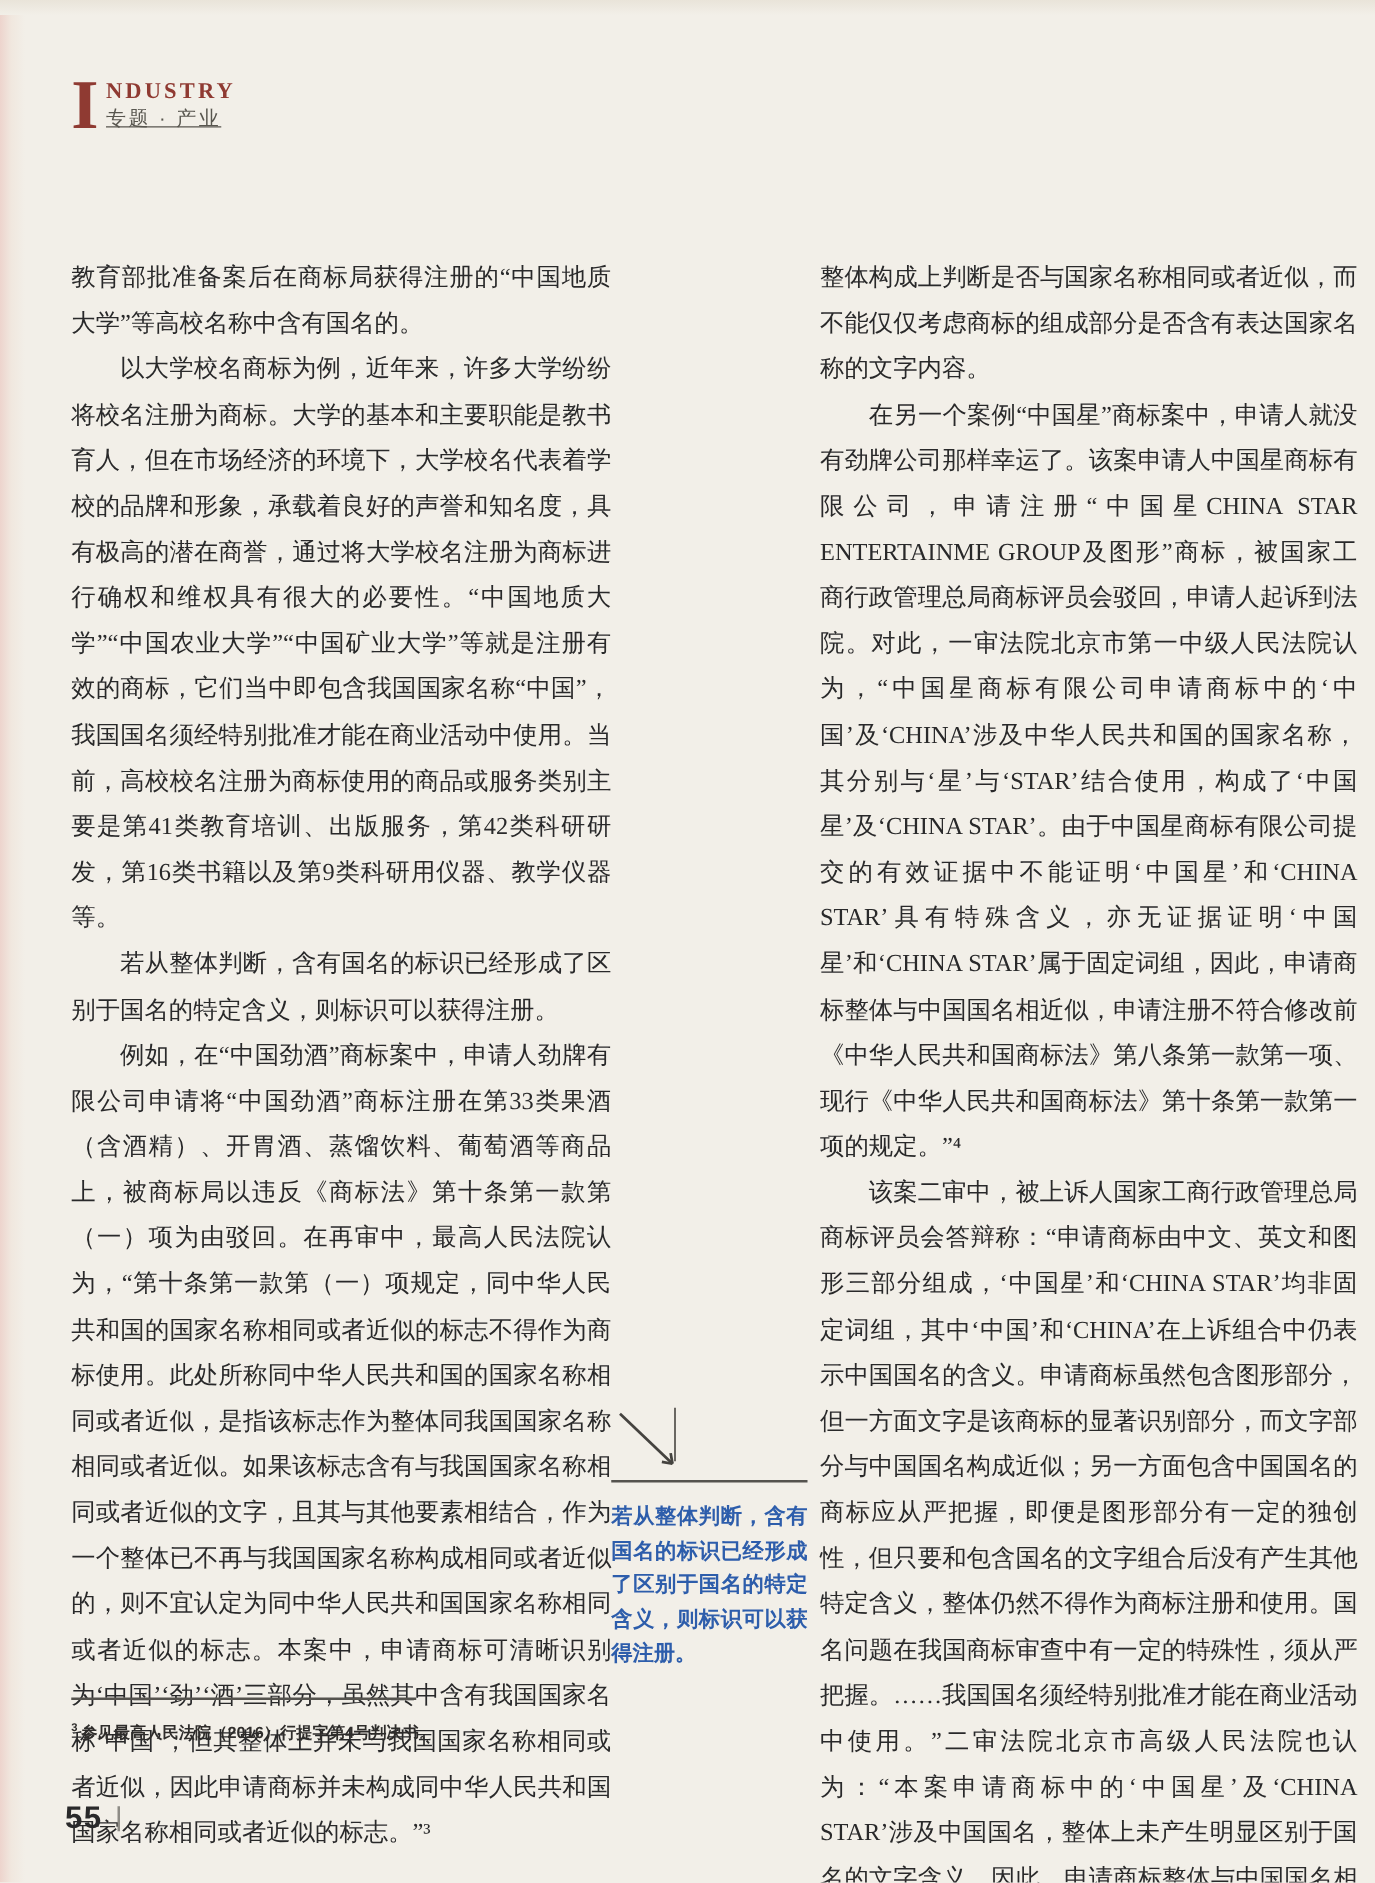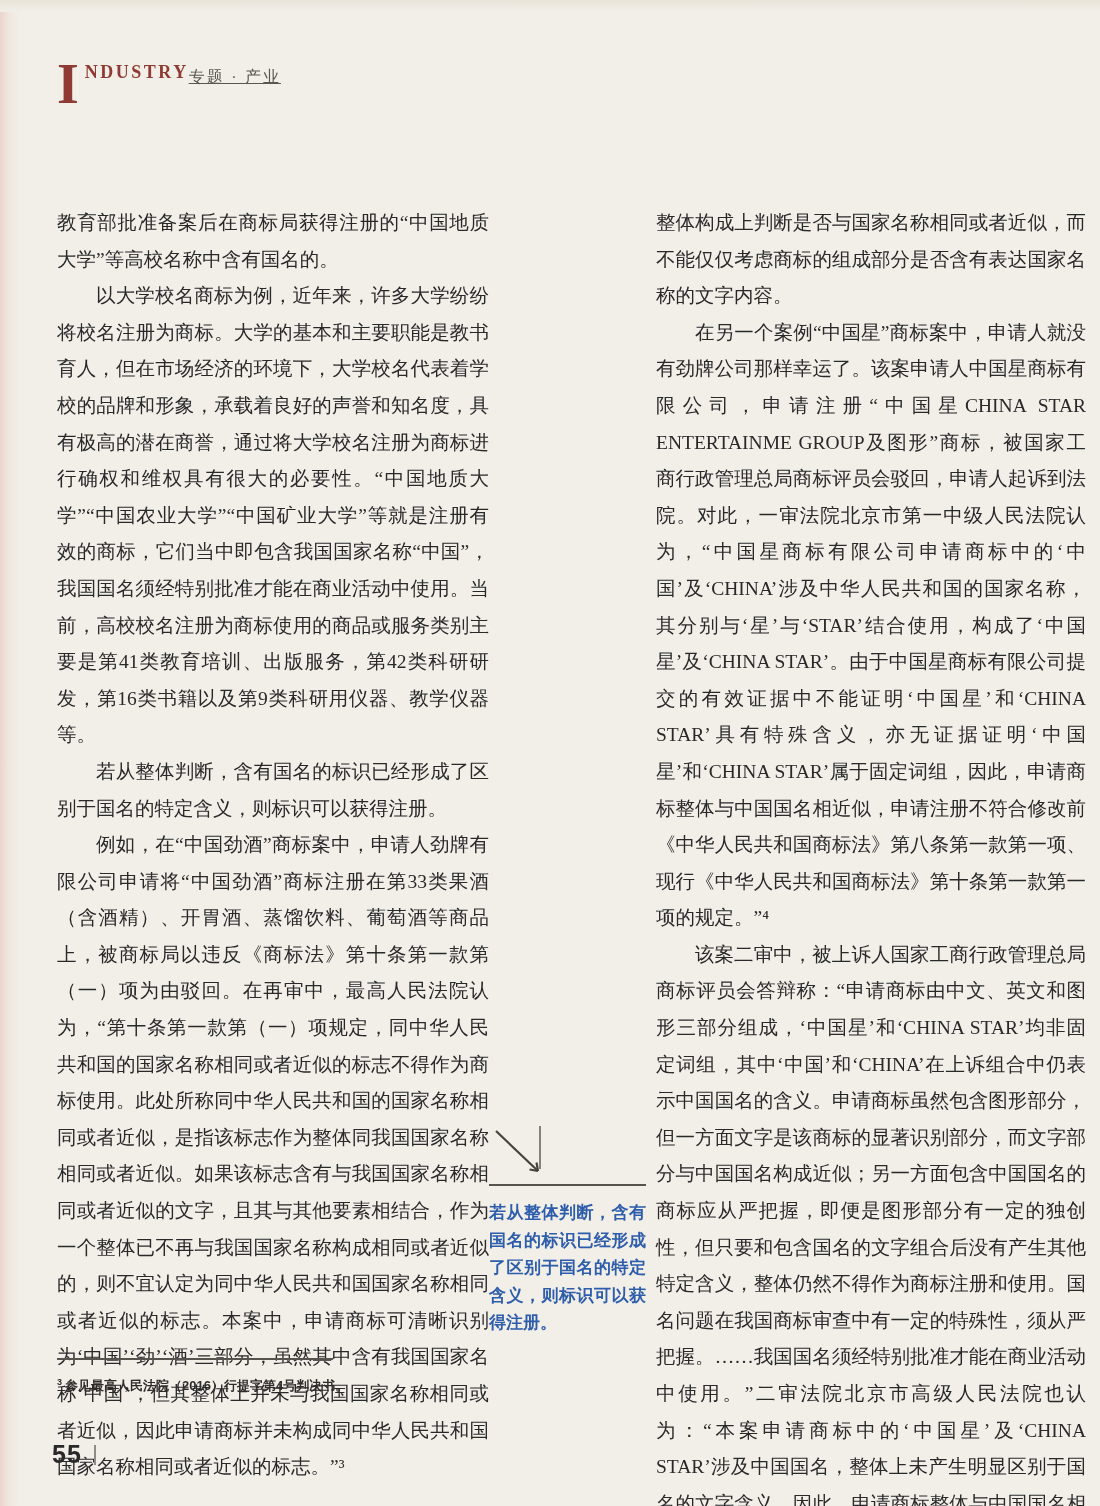--- a/index.html
+++ b/index.html
@@ -18,21 +18,21 @@
   .top-tint{
     position:absolute;left:0;top:0;right:0;height:12px;
     background:linear-gradient(180deg,#e9e4d9,#f2efe8);
   }
   
   .hdr{position:absolute;left:57px;top:62px;display:flex;align-items:flex-start;}
   .drop-i{
     font-size:56px;line-height:.82;font-weight:bold;color:#8f3a32;
     letter-spacing:0;
   }
-  .hdr-right{display:flex;flex-direction:row;margin-left:6px;}
+  .hdr-right{display:flex;flex-direction:column;margin-left:6px;}
   .industry{
     font-size:18px;font-weight:bold;color:#8f3a32;letter-spacing:2.5px;
     line-height:1;margin-top:1px;
   }
   .subtitle{
     font-family:"Liberation Sans","DejaVu Sans",sans-serif;
     font-size:16px;color:#58564f;letter-spacing:2px;line-height:1;margin-top:7px;text-decoration:underline;
   }
   
   .col{position:absolute;top:205px;}

